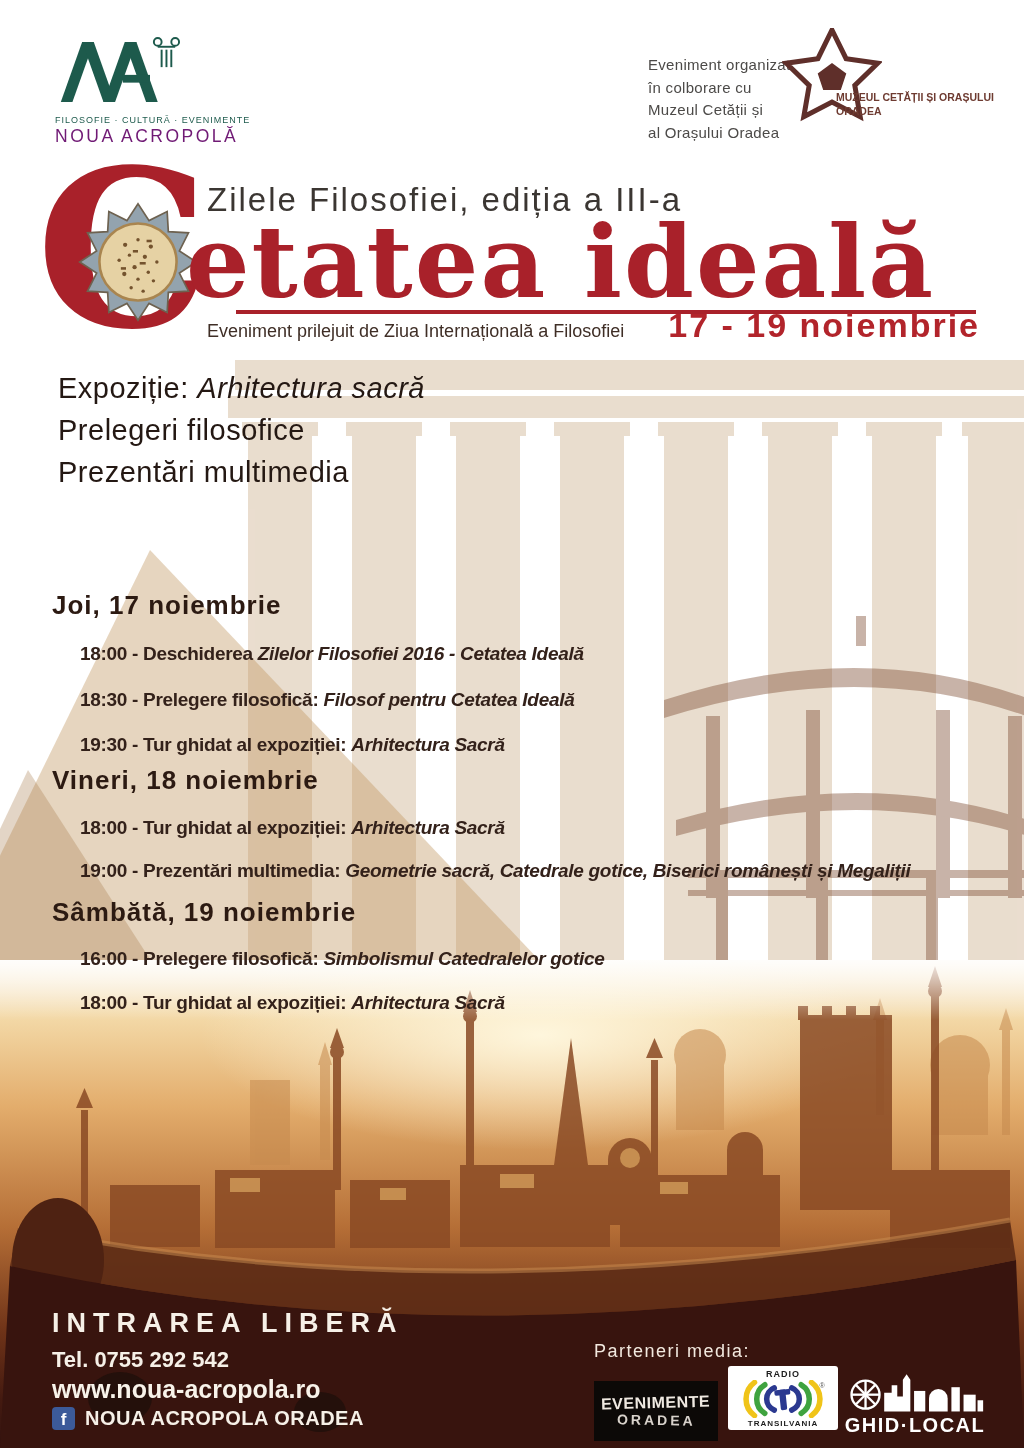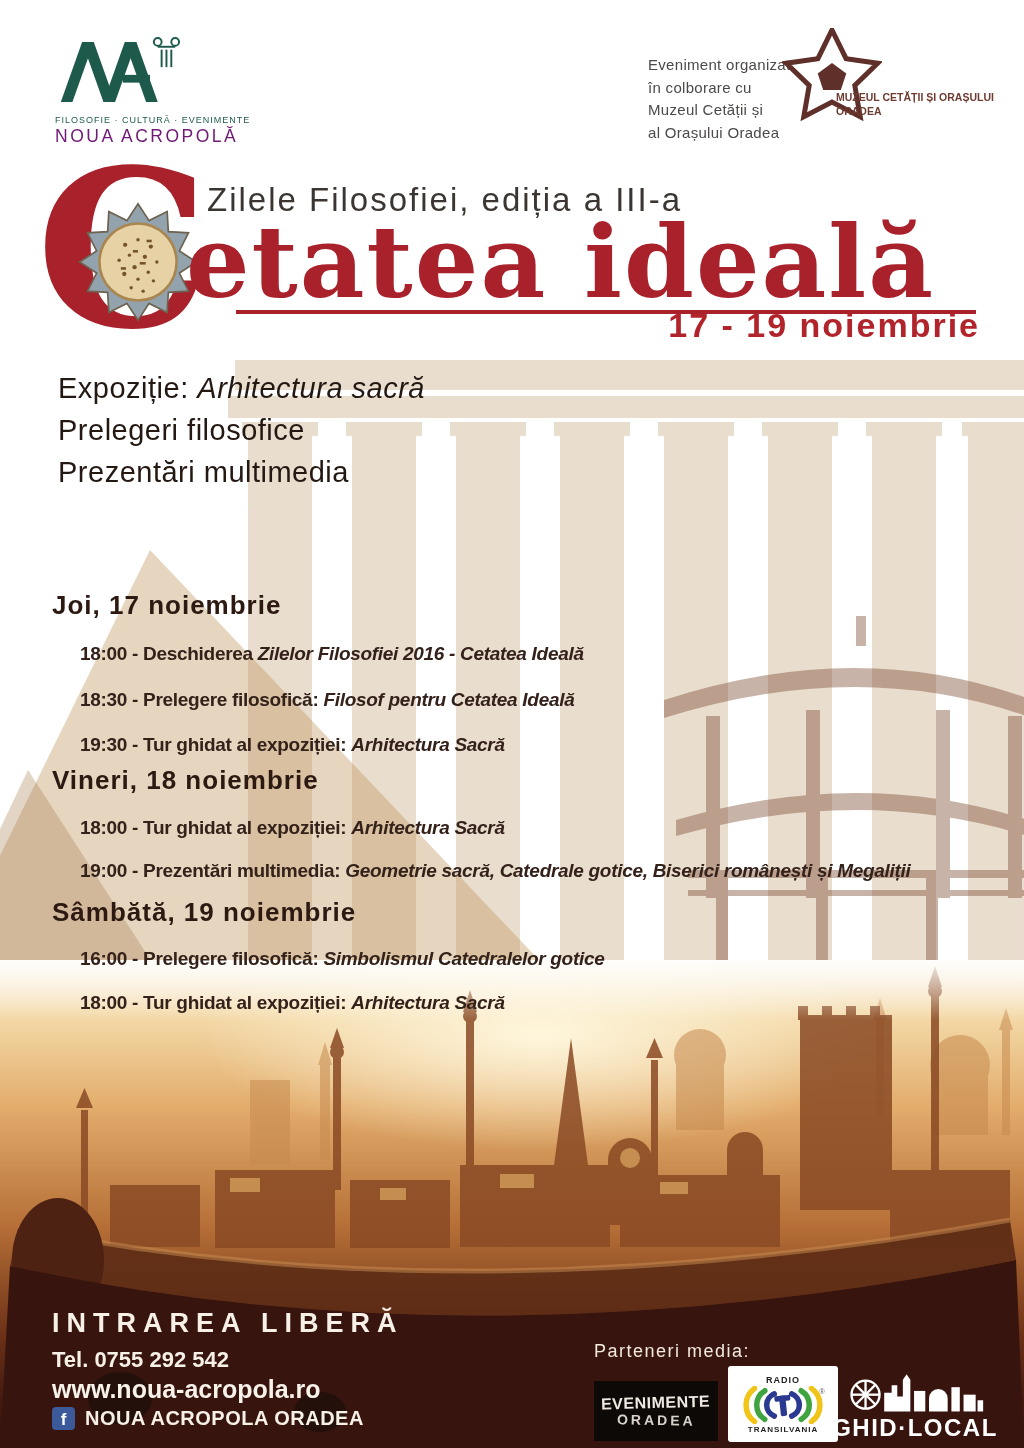--- a/index.html
+++ b/index.html
@@ -52,26 +52,26 @@
   .fb-row{left:52px;top:1407px;display:flex;align-items:center;gap:10px;z-index:3;}
   .fb-icon{width:23px;height:23px;background:#3c5a99;border-radius:4px;color:#fff;font-weight:bold;
            font-size:17px;display:flex;align-items:flex-end;justify-content:center;line-height:1.15;}
   .fb-label{font-size:20px;font-weight:bold;color:#f6f0e7;letter-spacing:.5px;}
 
   .partners-label{left:594px;top:1341px;font-size:18px;letter-spacing:1.5px;color:#f2e9df;z-index:3;}
   .partner-evenimente{left:594px;top:1381px;width:124px;height:60px;background:#0c0907;z-index:3;
       display:flex;flex-direction:column;align-items:center;justify-content:center;}
   .pe-line1{font-size:16px;font-weight:bold;color:#efe9e1;letter-spacing:.5px;transform:rotate(-1.5deg);}
   .pe-line2{font-size:14px;font-weight:bold;color:#d8d2cb;letter-spacing:3px;transform:rotate(1deg);}
-  .partner-radio{left:728px;top:1366px;width:110px;height:76px;background:#ffffff;border-radius:3px;z-index:3;
+  .partner-radio{left:728px;top:1366px;width:110px;height:64px;background:#ffffff;border-radius:3px;z-index:3;
       display:flex;flex-direction:column;align-items:center;justify-content:center;gap:1px;}
   .pr-top{font-size:9px;font-weight:bold;color:#1d1d1d;letter-spacing:1px;}
   .pr-bottom{font-size:8px;font-weight:bold;color:#1d1d1d;letter-spacing:1px;}
   .partner-ghid{left:845px;top:1368px;width:140px;z-index:3;display:flex;flex-direction:column;align-items:center;}
-  .pg-label{font-size:24px;font-weight:bold;color:#ffffff;letter-spacing:1.5px;margin-top:2px;}
+  .pg-label{font-size:20px;font-weight:bold;color:#ffffff;letter-spacing:1.5px;margin-top:2px;}
 </style>
 </head>
 <body>
 
 <div class="poster">
 
   <svg class="abs bg-ruins" viewBox="0 0 1024 648" preserveAspectRatio="none">
     <g opacity="0.30" fill="#b9905f">
       <rect x="235" y="10" width="789" height="30"></rect>
       <rect x="228" y="46" width="796" height="22"></rect>
@@ -246,20 +246,21 @@
         <circle cx="76" cy="104" r="2"></circle>
       <rect x="64" y="56" width="6" height="3"></rect>
         <rect x="72" y="70" width="7" height="3"></rect>
       <rect x="50" y="76" width="6" height="3"></rect>
         <rect x="80" y="44" width="6" height="3"></rect>
     </g>
   </svg>
   <div class="abs kicker content">Zilele Filosofiei, ediția a III-a</div>
   <div class="abs title-rest content">etatea ideală</div>
   <div class="abs title-underline content"></div>
+  <div class="abs subtitle content">Eveniment prilejuit de Ziua Internațională a Filosofiei</div>
   <div class="abs dates content">17 - 19 noiembrie</div>
 
   <div class="abs intro-line content" style="top:372px">
     <span>Expoziție: </span><em>Arhitectura sacră</em>
   </div>
   <div class="abs intro-line content" style="top:414px">Prelegeri filosofice</div>
   <div class="abs intro-line content" style="top:456px">Prezentări multimedia</div>
 
   <div class="abs day-head content" style="top:590px">Joi, 17 noiembrie</div>
   <div class="abs sched-item content" style="top:643px">

